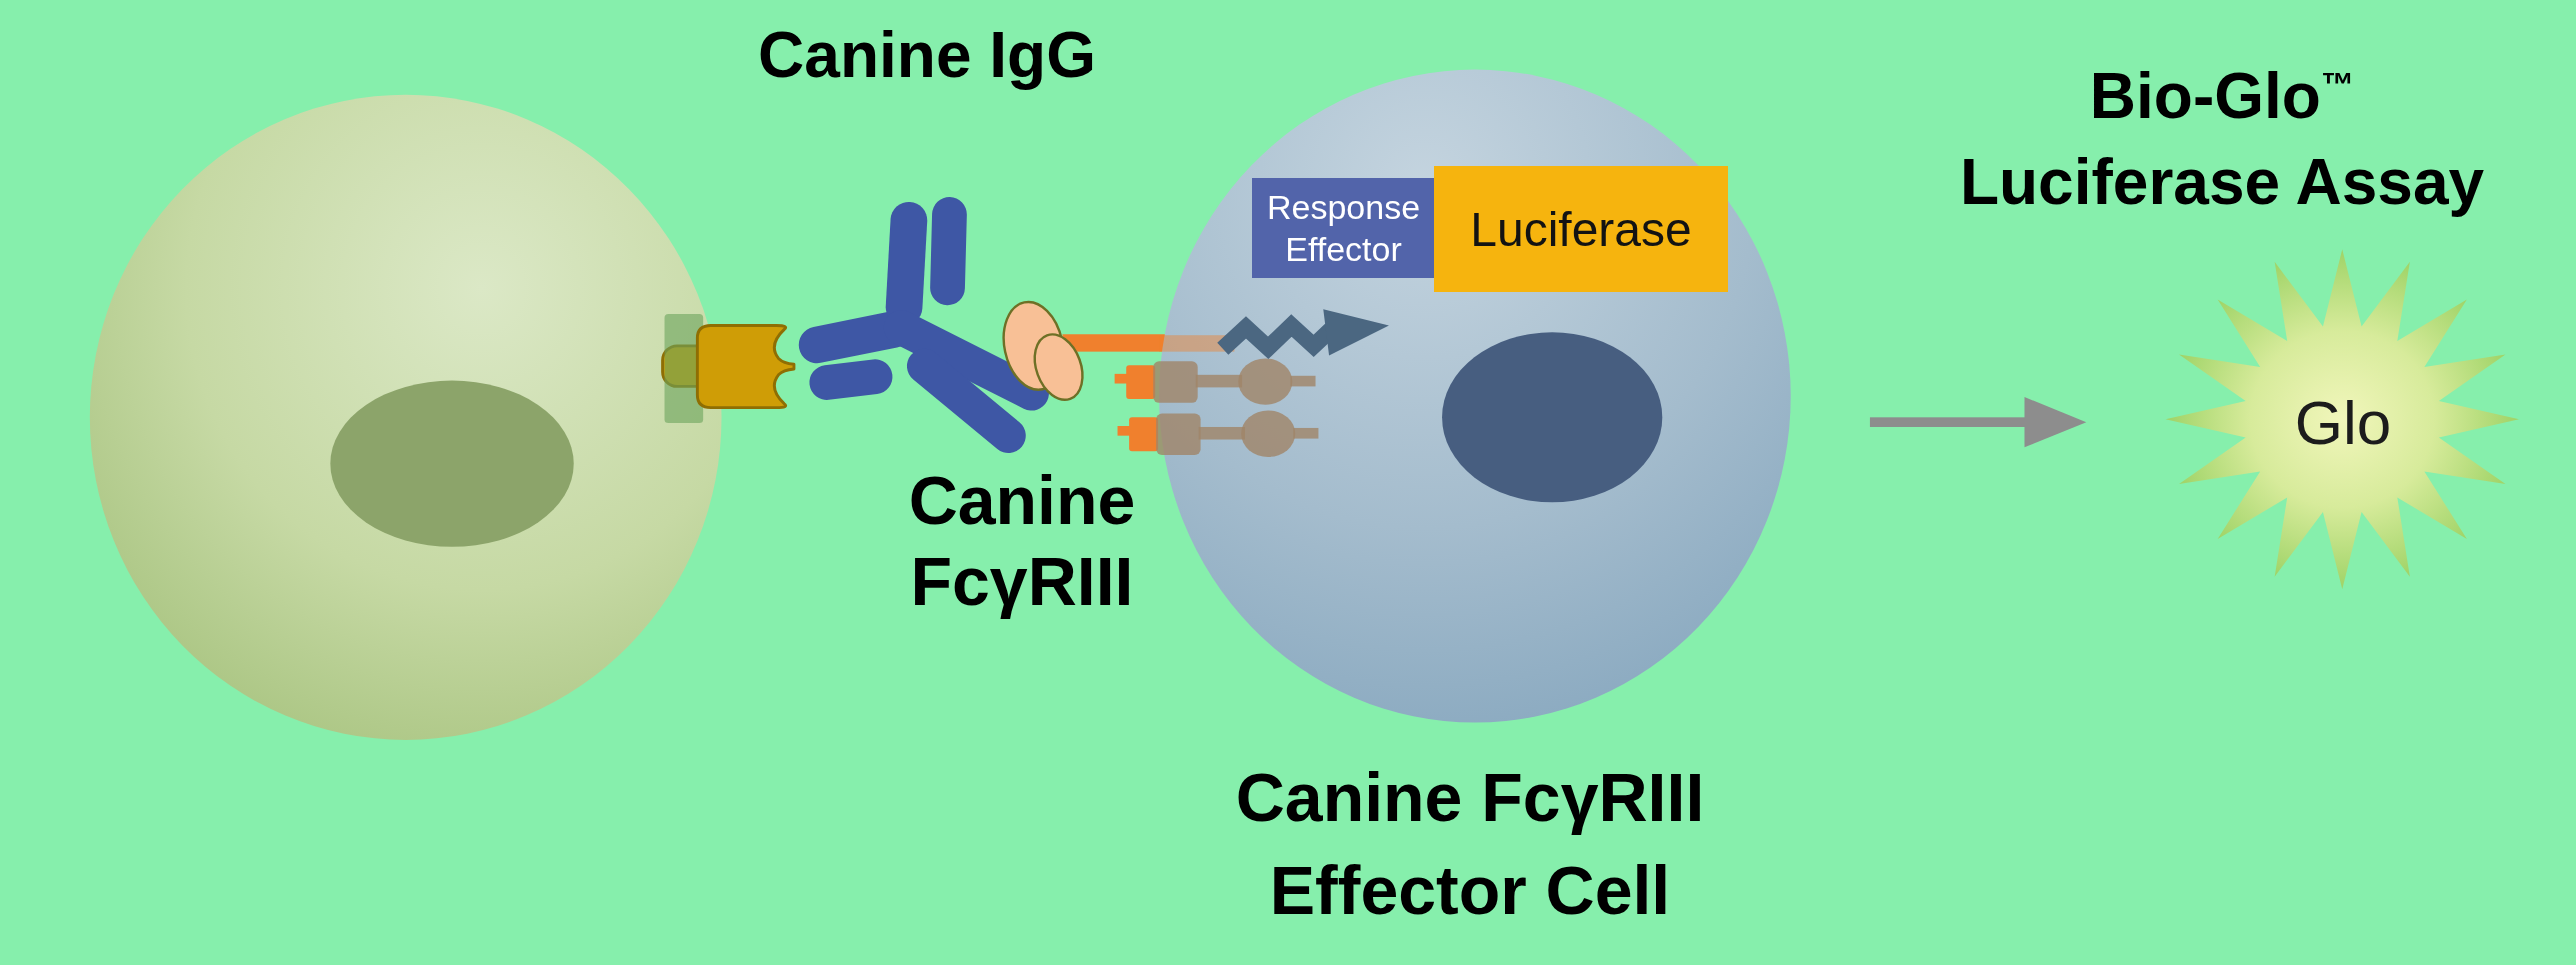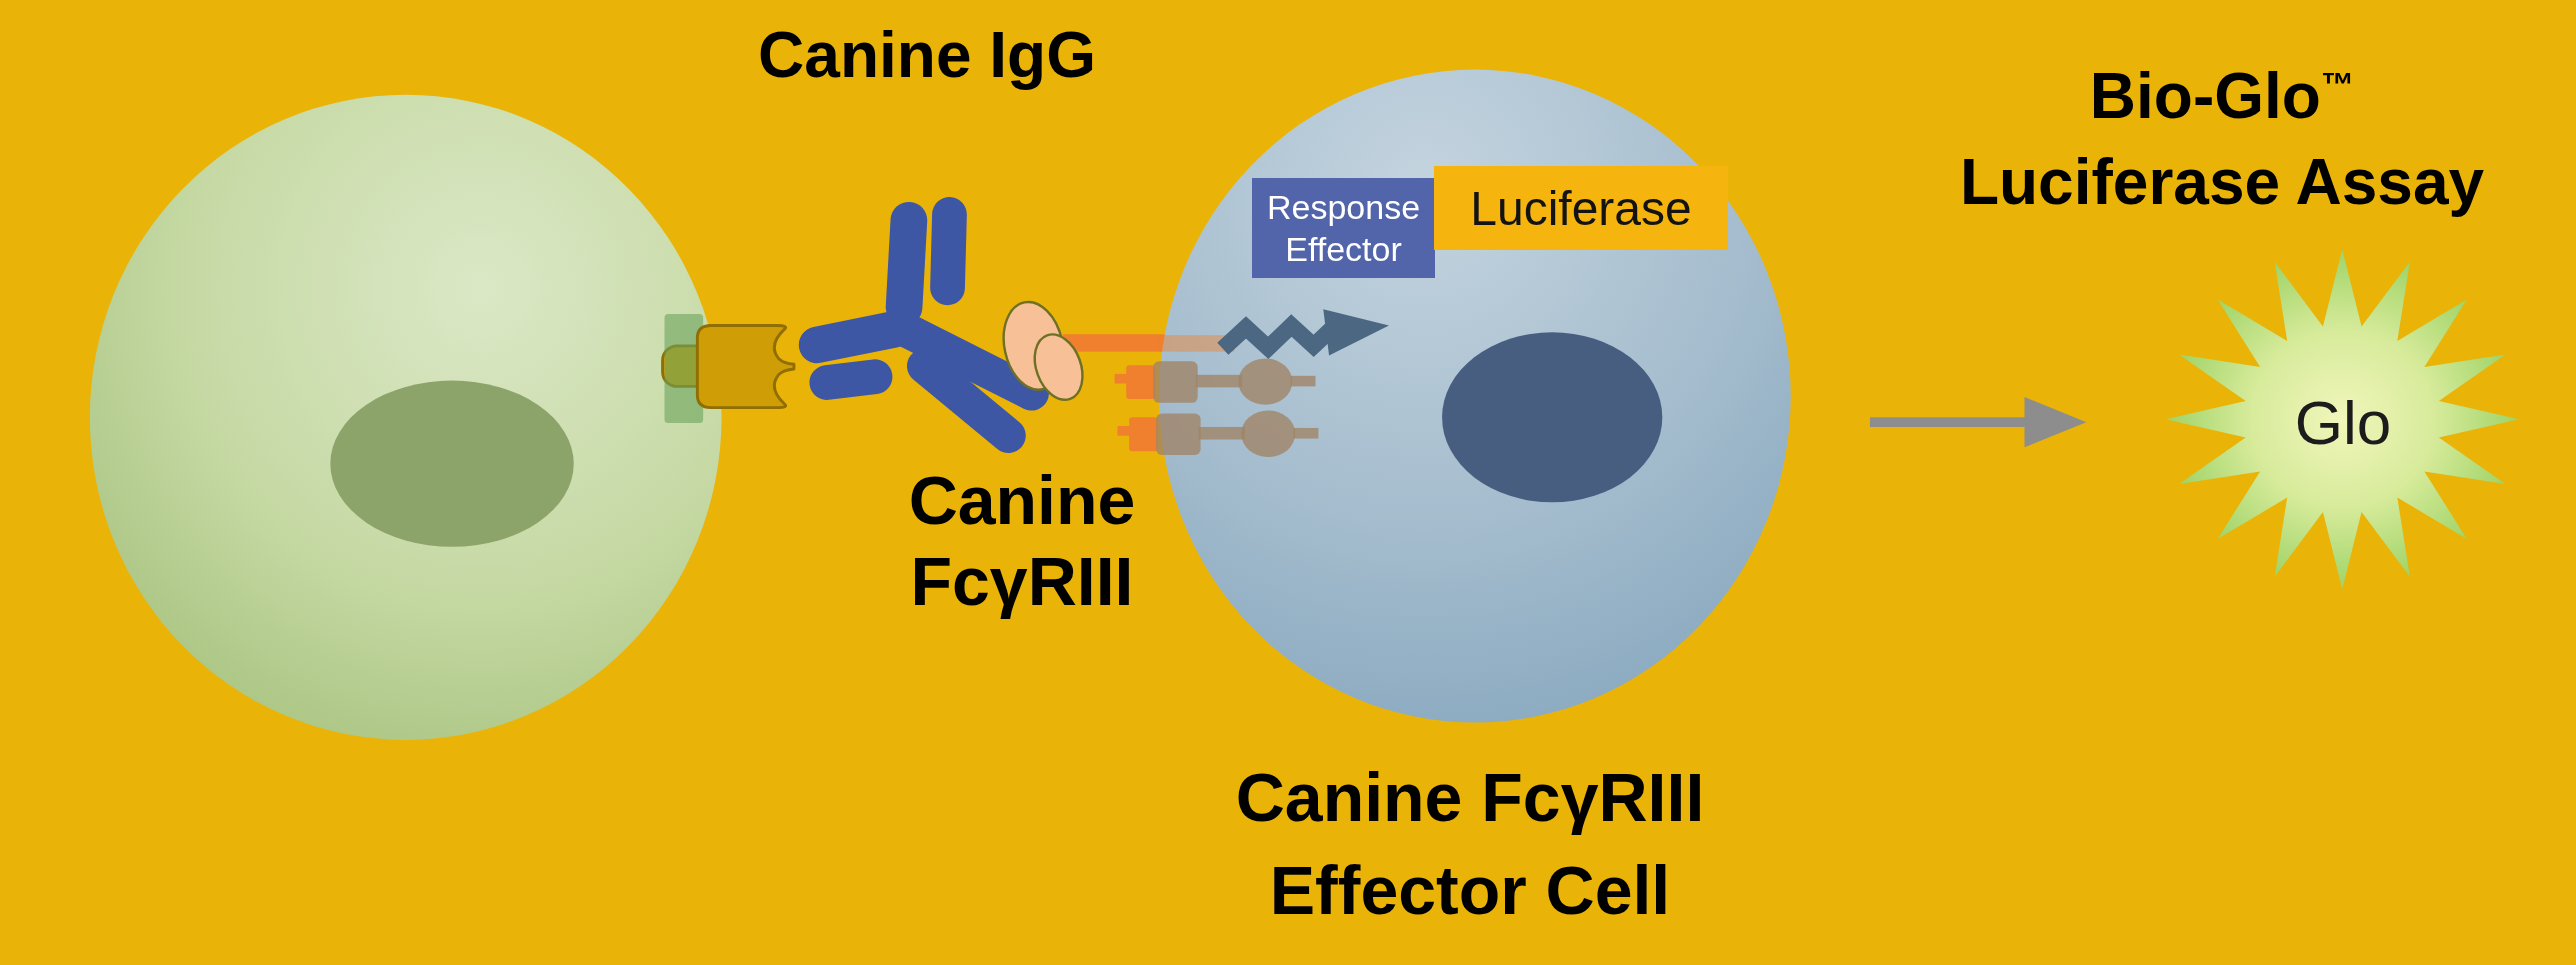--- a/index.html
+++ b/index.html
@@ -1,32 +1,32 @@
 <!DOCTYPE html>
 <html><head>
 <meta charset="utf-8">
 <style>
   html,body{margin:0;padding:0;background:#ffffff;}
   body{font-family:"Liberation Sans", sans-serif;}
-  .canvas{position:relative;width:2576px;height:966px;background:#eab308;overflow:hidden;}
+  .canvas{position:relative;width:2576px;height:966px;background:#86efac;overflow:hidden;}
   .canvas svg.scene{position:absolute;left:0;top:0;width:2576px;height:966px;}
   .lbl{position:absolute;color:#000;font-weight:700;text-align:center;transform:translateX(-50%);white-space:nowrap;}
   .lbl-big{font-size:64px;line-height:1.02;}
   .lbl-two{font-size:68px;}
   .title-igg{left:927px;top:23px;}
   .title-bioglo{left:2222px;top:42px;line-height:86px;font-size:64px;}
   .title-bioglo sup{font-size:0.52em;vertical-align:super;}
   .lbl-fcgriii{left:1022px;top:460px;line-height:81px;}
   .lbl-target{left:410px;top:751px;}
   .lbl-effector{left:1470px;top:751px;line-height:93px;}
   .lbl-glo{left:2343px;top:422px;transform:translate(-50%,-50%);font-size:62px;font-weight:400;color:#1c1c1c;}
   .gene-box{position:absolute;display:flex;align-items:center;justify-content:center;text-align:center;}
   .re-box{left:1252px;top:178px;width:183px;height:100px;background:#5264aa;color:#ffffff;
           font-size:34px;line-height:42px;font-weight:400;flex-direction:column;}
-  .luc-box{left:1434px;top:166px;width:294px;height:84px;background:#f6b40e;color:#131313;
+  .luc-box{left:1434px;top:166px;width:294px;height:126px;background:#f6b40e;color:#131313;
            font-size:48px;font-weight:400;}
 </style>
 </head>
 <body>
 
 <div class="canvas">
 
   <svg class="scene" viewBox="0 0 2667 1000" xmlns="http://www.w3.org/2000/svg">
     <defs>
       <radialGradient id="tg" cx="62%" cy="30%" r="85%">

